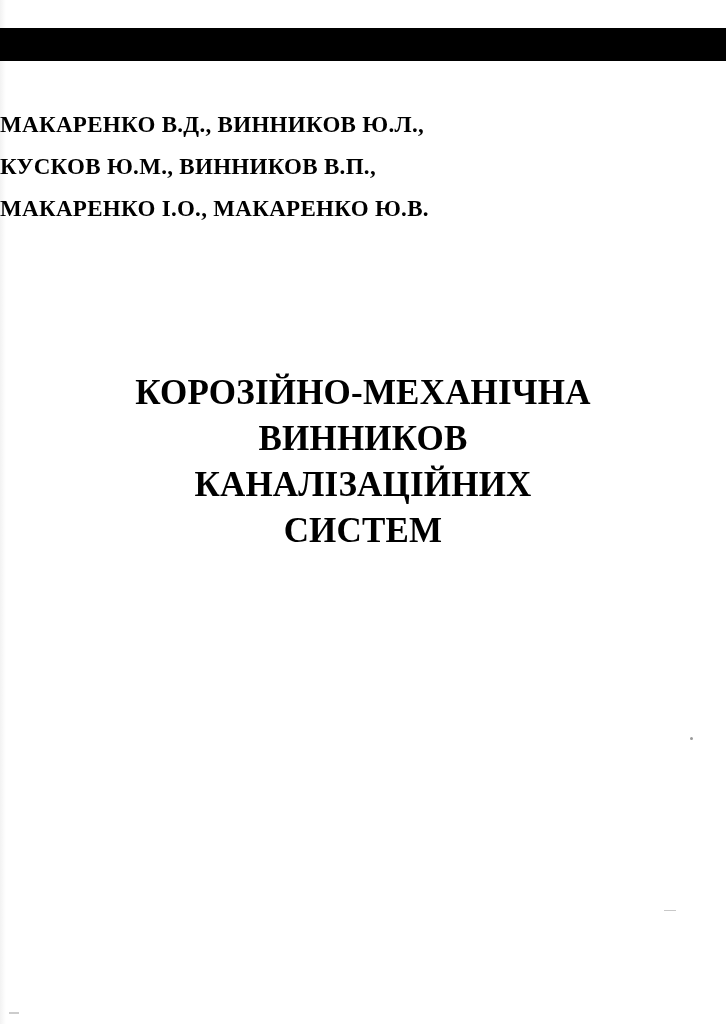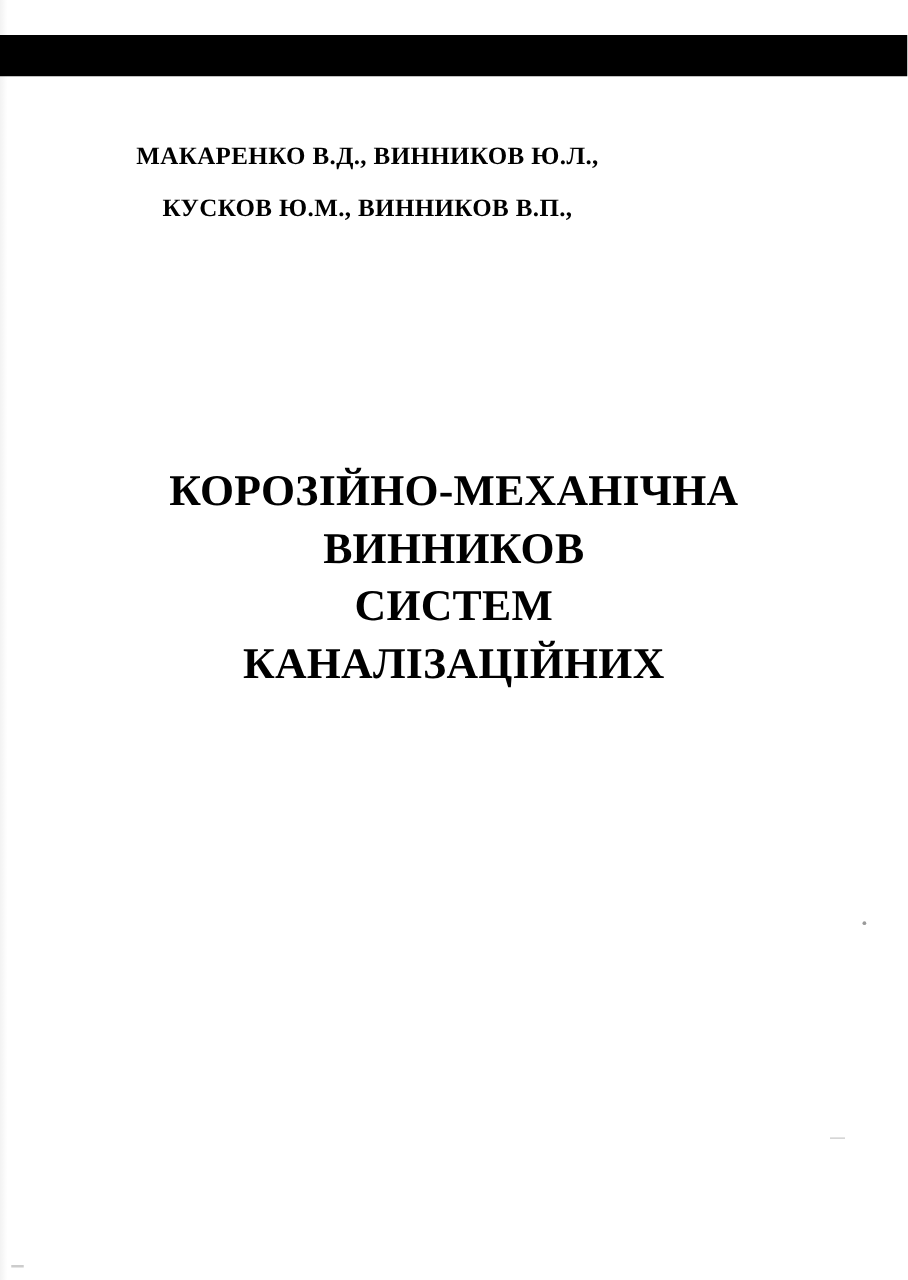--- a/index.html
+++ b/index.html
@@ -27,22 +27,21 @@
     left: 0;
     width: 726px;
     height: 33px;
     background: #000000;
   }
   .authors {
     position: absolute;
     top: 104px;
     left: 0;
     width: 588px;
-    text-align: center;
-    font-size: 20px;
+    font-size: 23px;
     font-weight: bold;
     letter-spacing: 0.3px;
     line-height: 42px;
     font-family: "Liberation Serif", serif;
   }
   .authors .author-line {
     display: block;
     white-space: nowrap;
   }
   .title {
@@ -83,26 +82,27 @@
 
 <div class="page">
 
   <div class="edge-shadow"></div>
 
   <div class="top-bar"></div>
 
   <div class="authors">
     <span class="author-line">МАКАРЕНКО В.Д., ВИННИКОВ Ю.Л.,</span>
     <span class="author-line">КУСКОВ Ю.М., ВИННИКОВ В.П.,</span>
+    <span class="author-line">МАКАРЕНКО І.О., МАКАРЕНКО Ю.В.</span>
   </div>
 
   <div class="title">
     <span class="title-line">КОРОЗІЙНО-МЕХАНІЧНА</span>
     <span class="title-line">ВИННИКОВ</span>
+    <span class="title-line">КАНАЛІЗАЦІЙНИХ</span>
     <span class="title-line">СИСТЕМ</span>
-    <span class="title-line">КАНАЛІЗАЦІЙНИХ</span>
   </div>
 
   <div class="speck speck-a"></div>
   <div class="speck speck-b"></div>
   <div class="speck speck-c"></div>
 
 </div>
 
 </body></html>

